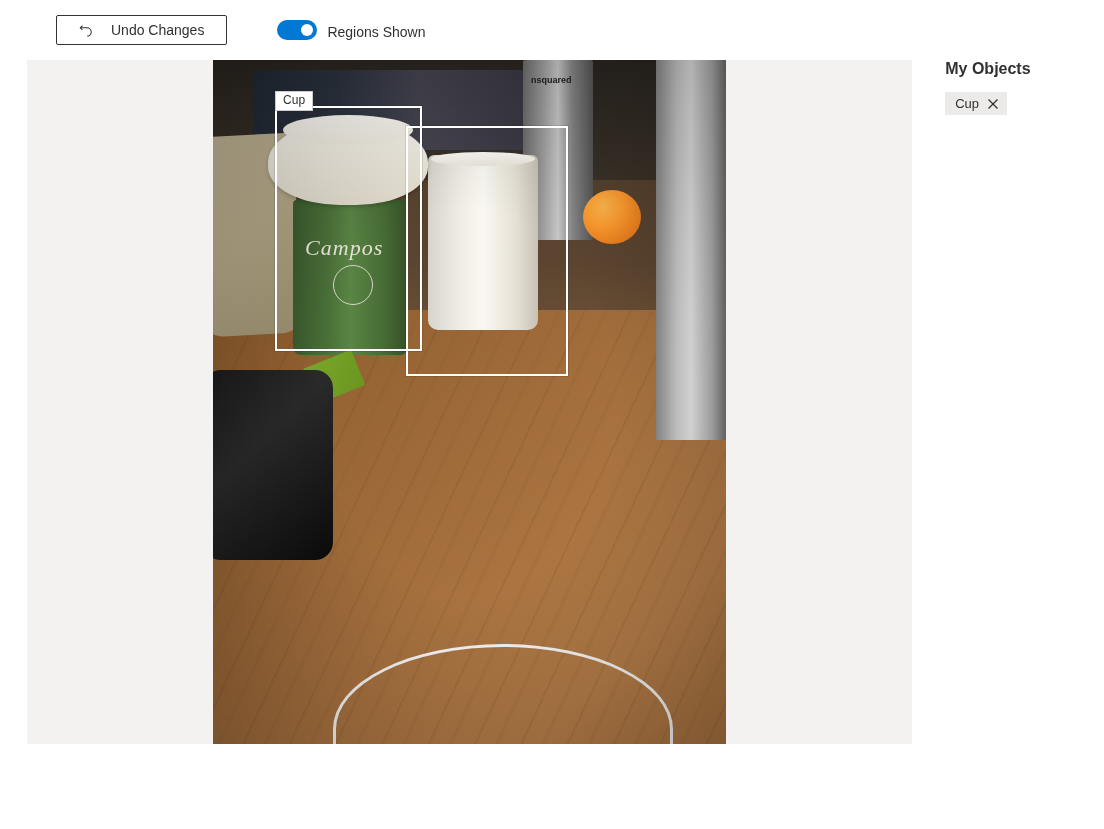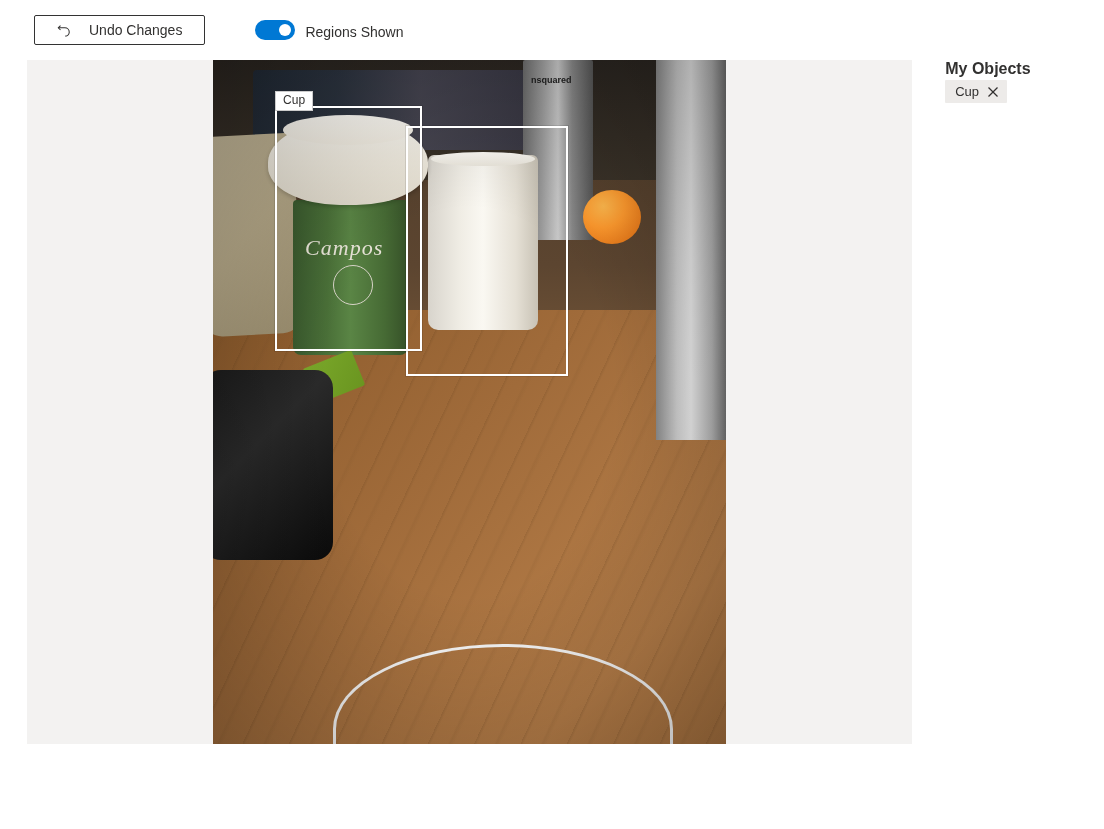--- a/index.html
+++ b/index.html
@@ -12,20 +12,21 @@
       background: #ffffff;
       width: 1104px;
       height: 829px;
       overflow: hidden;
     }
     .toolbar {
       display: flex;
       align-items: center;
       padding: 15px 34px;
       gap: 50px;
+      margin-left: 22px;
     }
     .undo-button {
       display: flex;
       align-items: center;
       gap: 18px;
       border: 1px solid #333;
       background: #fff;
       padding: 6px 22px;
       border-radius: 2px;
       cursor: pointer;
@@ -309,21 +310,21 @@
       line-height: 1.3;
     }
     .sidebar {
       width: 135px;
       padding-top: 0px;
     }
     .sidebar-title {
       font-size: 16px;
       font-weight: 600;
       color: #323130;
-      margin-bottom: 2px;
+      margin-bottom: 14px;
     }
     .object-tag {
       display: inline-flex;
       align-items: center;
       background: #edebe9;
       padding: 4px 8px 4px 10px;
       gap: 8px;
       font-size: 13px;
       color: #323130;
       border-radius: 1px;

